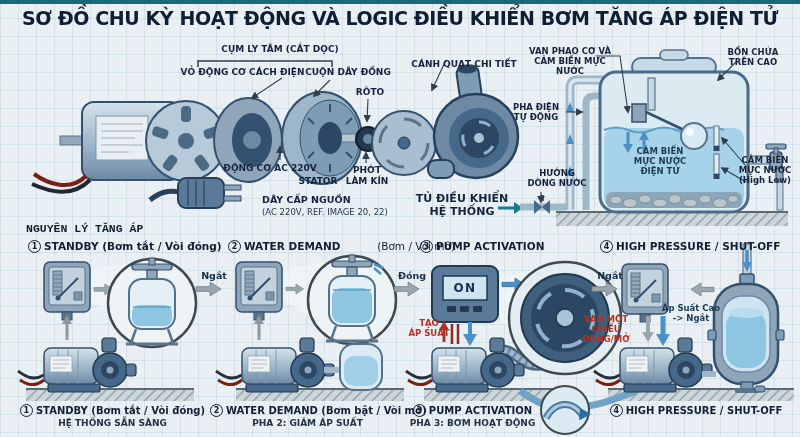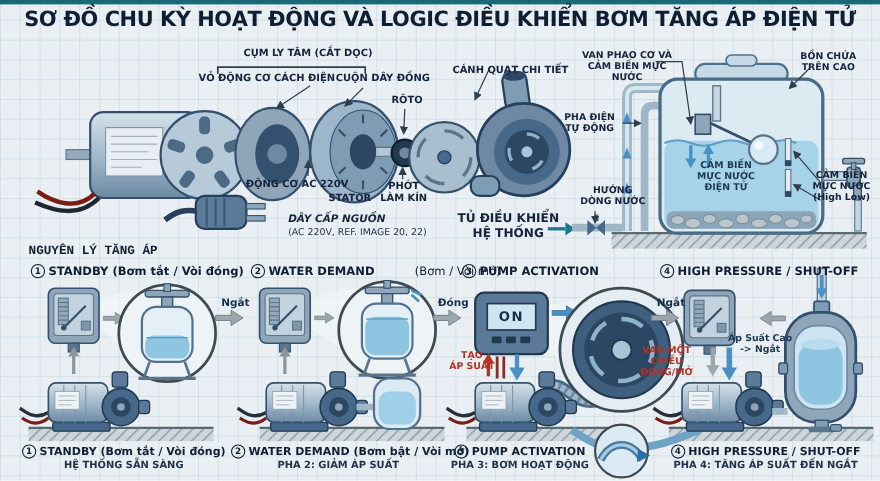--- a/index.html
+++ b/index.html
@@ -351,21 +351,21 @@
 
   <div class="lbl center" style="left:180px;top:44px;width:200px;">CỤM LY TÂM (CẮT DỌC)</div>
   <div class="lbl center" style="left:175px;top:67px;width:135px;">VỎ ĐỘNG CƠ CÁCH ĐIỆN</div>
   <div class="lbl center" style="left:298px;top:67px;width:100px;">CUỘN DÂY ĐỒNG</div>
   <div class="lbl center" style="left:350px;top:87px;width:40px;">RÔTO</div>
   <div class="lbl center" style="left:405px;top:59px;width:118px;">CÁNH QUẠT CHI TIẾT</div>
   <div class="lbl center" style="left:205px;top:163px;width:130px;">ĐỘNG CƠ AC 220V</div>
   <div class="lbl center" style="left:288px;top:176px;width:60px;">STATOR</div>
   <div class="lbl center pre" style="left:342px;top:165px;width:50px;">PHỚT
 LÀM KÍN</div>
-  <div class="lbl s95" style="left:262px;top:194px;width:150px;font-style:italic;">DÂY CẤP NGUỒN</div>
+  <div class="lbl s95" style="left:262px;top:194px;width:150px;">DÂY CẤP NGUỒN</div>
   <div class="note" style="position:absolute;left:262px;top:207px;width:160px;">(AC 220V, REF. IMAGE 20, 22)</div>
   <div class="lbl center pre cab" style="left:396px;top:193px;width:100px;margin-left:16px;">TỦ ĐIỀU KHIỂN
 HỆ THỐNG</div>
 
   <div class="lbl pre s85" style="left:528px;top:46px;width:84px;">VAN PHAO CƠ VÀ
 CẢM BIẾN MỰC
 NƯỚC</div>
   <div class="lbl center pre s85" style="left:712px;top:47px;width:82px;">BỒN CHỨA
 TRÊN CAO</div>
   <div class="lbl right pre s85" style="left:508px;top:102px;width:56px;">PHA ĐIỆN
@@ -414,15 +414,14 @@
   <div class="cap" style="left:210px;top:404px;width:195px;">
     <div class="l1"><span class="cnum">2</span><span>WATER DEMAND</span>&nbsp;<span style="font-weight:600;">(Bơm bật / Vòi mở)</span></div>
     <div class="l2">PHA 2: GIẢM ÁP SUẤT</div>
   </div>
   <div class="cap" style="left:405px;top:404px;width:135px;">
     <div class="l1"><span class="cnum">3</span><span>PUMP ACTIVATION</span></div>
     <div class="l2">PHA 3: BƠM HOẠT ĐỘNG</div>
   </div>
   <div class="cap" style="left:596px;top:404px;width:200px;">
     <div class="l1"><span class="cnum">4</span><span>HIGH PRESSURE / SHUT-OFF</span></div>
-    <div class="l2">PHA 4: TĂNG ÁP SUẤT ĐẾN NGẮT</div>
   </div>
 </div>
 
 </body></html>

